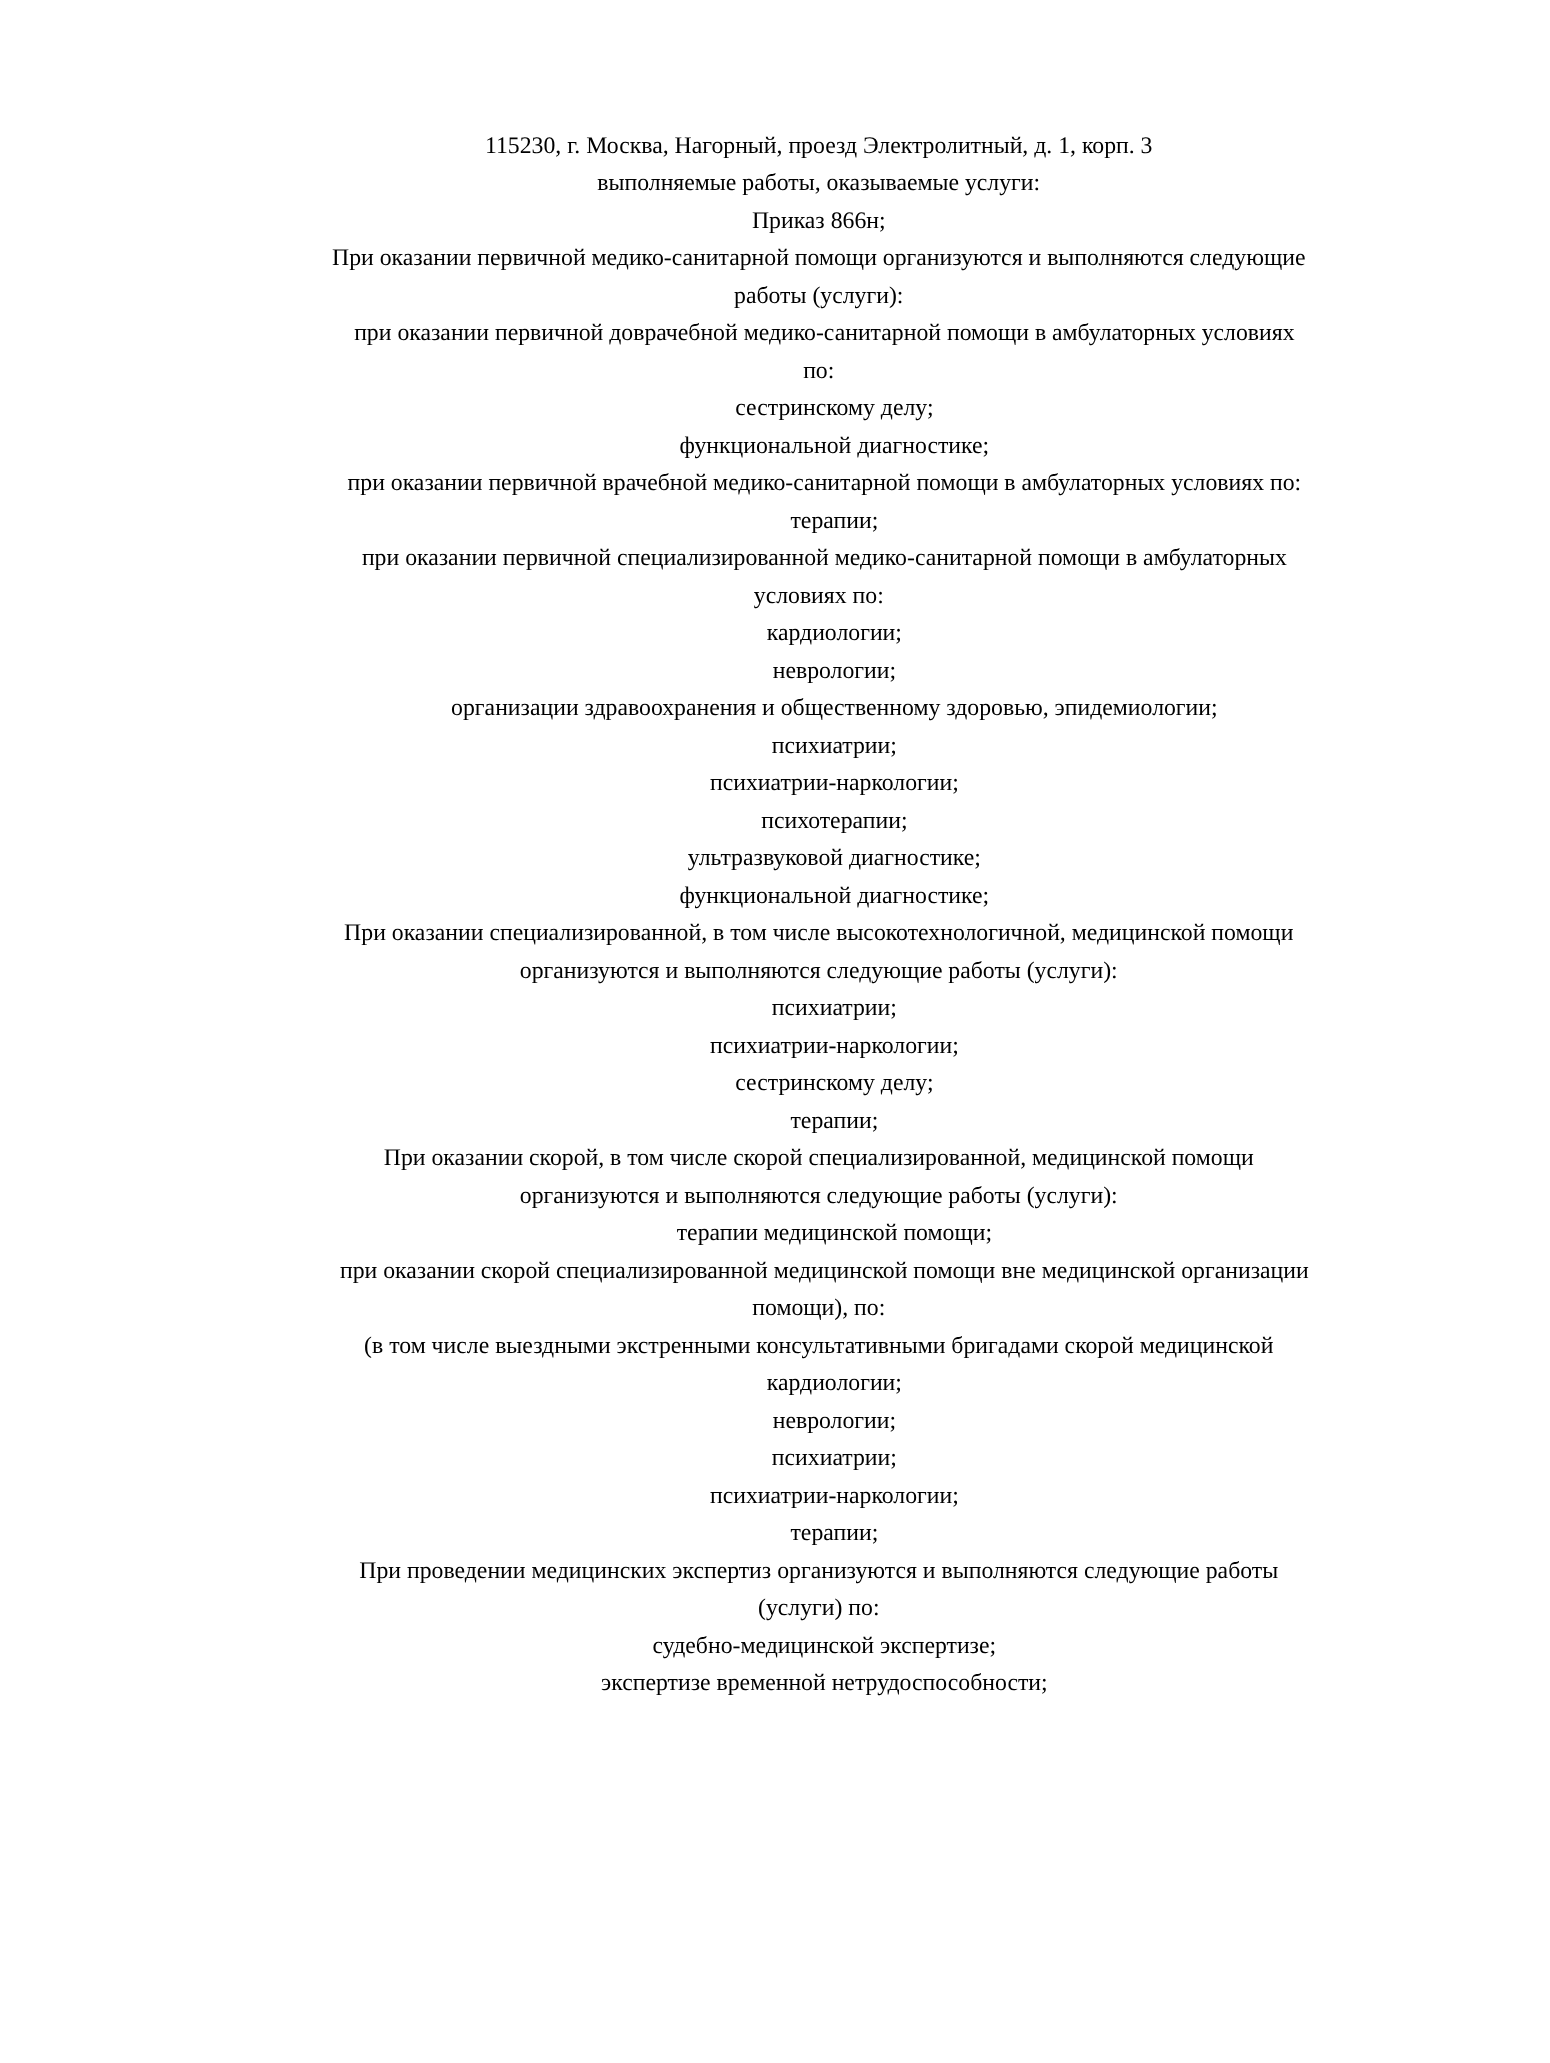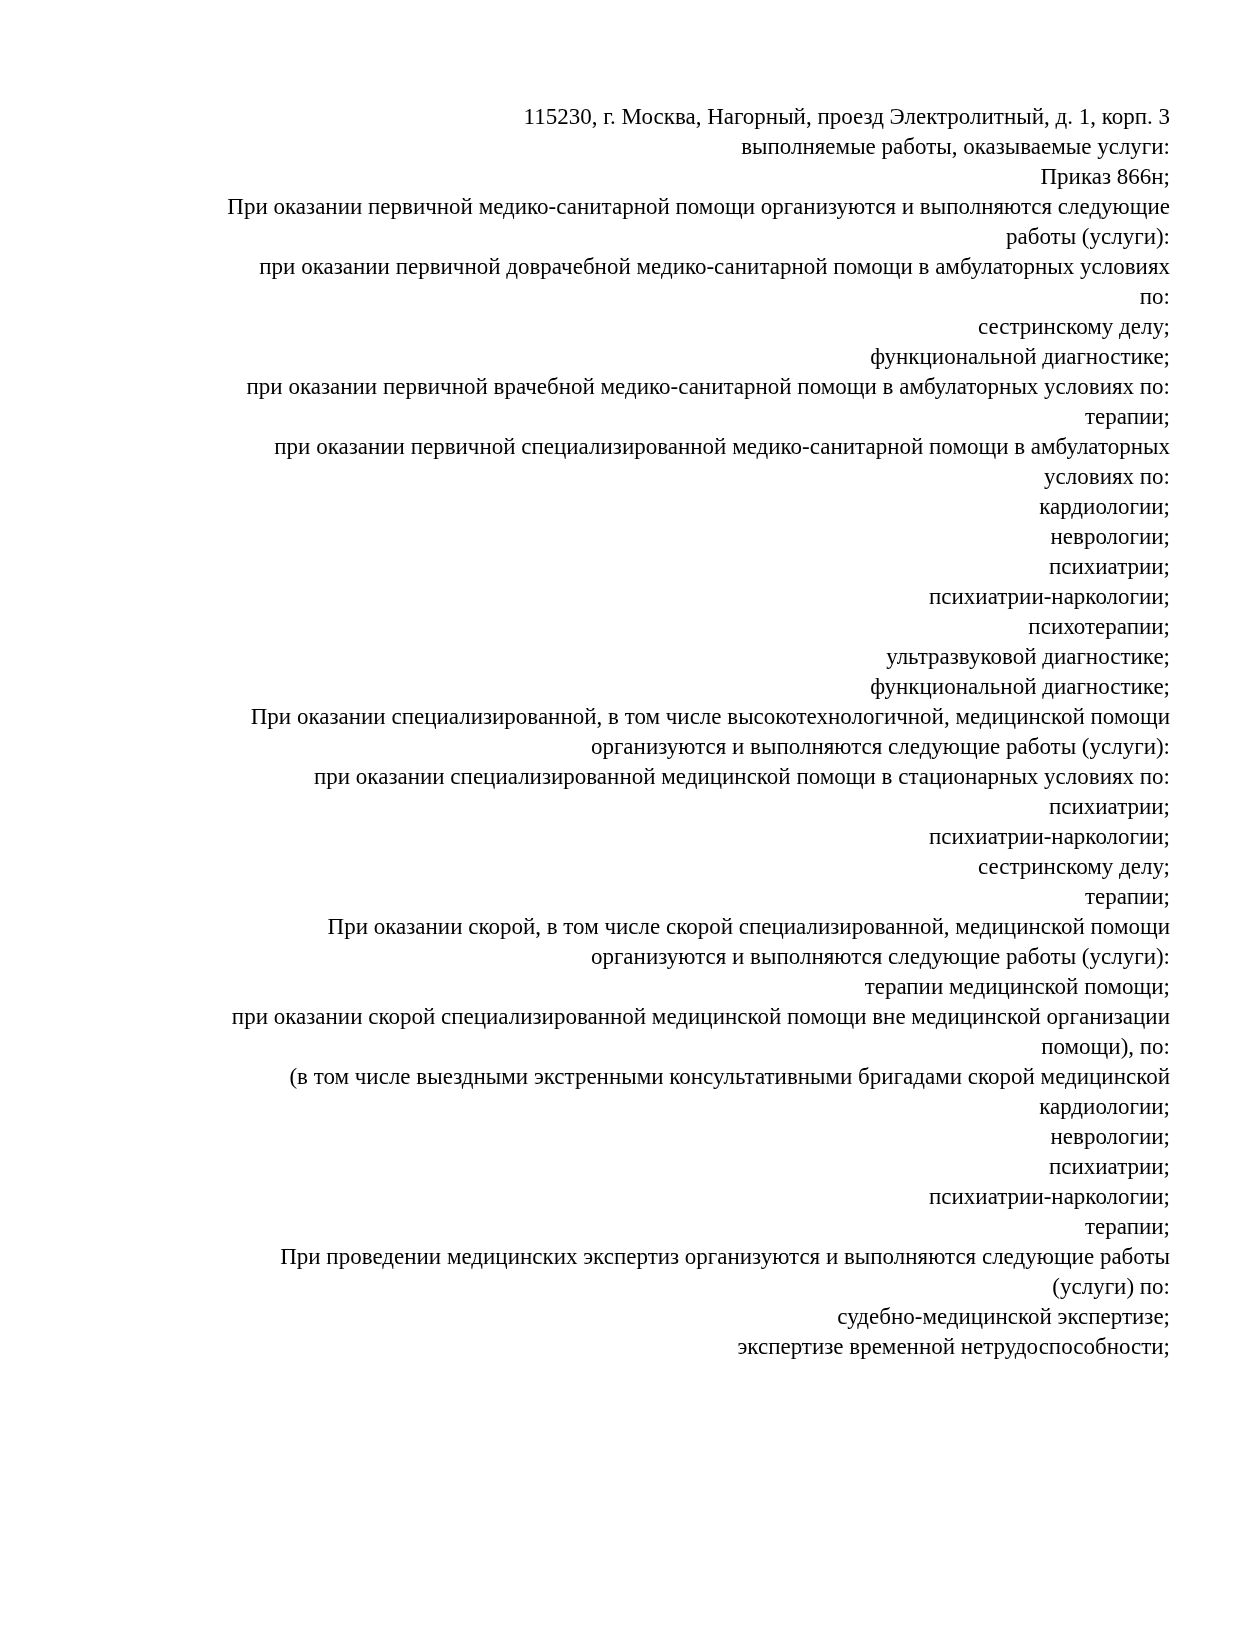--- a/index.html
+++ b/index.html
@@ -17,24 +17,24 @@
     width: 1240px;
     height: 1650px;
     background: #ffffff;
   }
   .doc {
     position: absolute;
     left: 140px;
     top: 102px;
     width: 1030px;
     font-family: "Liberation Serif", "DejaVu Serif", serif;
-    font-size: 23px;
+    font-size: 19px;
     line-height: 30px;
     color: #000000;
-    text-align: right;
+    text-align: center;
     white-space: nowrap;
   }
   .line {
     height: 30px;
   }
   .i0 { padding-left: 0; }
   .i1 { padding-left: 9px; }
   .i2 { padding-left: 25px; }
 </style>
 </head>
@@ -50,28 +50,28 @@
       <div class="line i1">при оказании первичной доврачебной медико-санитарной помощи в амбулаторных условиях</div>
       <div class="line i0">по:</div>
       <div class="line i2">сестринскому делу;</div>
       <div class="line i2">функциональной диагностике;</div>
       <div class="line i1">при оказании первичной врачебной медико-санитарной помощи в амбулаторных условиях по:</div>
       <div class="line i2">терапии;</div>
       <div class="line i1">при оказании первичной специализированной медико-санитарной помощи в амбулаторных</div>
       <div class="line i0">условиях по:</div>
       <div class="line i2">кардиологии;</div>
       <div class="line i2">неврологии;</div>
+      <div class="line i2">организации здравоохранения и общественному здоровью, эпидемиологии;</div>
       <div class="line i2">психиатрии;</div>
       <div class="line i2">психиатрии-наркологии;</div>
       <div class="line i2">психотерапии;</div>
       <div class="line i2">ультразвуковой диагностике;</div>
       <div class="line i2">функциональной диагностике;</div>
       <div class="line i0">При оказании специализированной, в том числе высокотехнологичной, медицинской помощи</div>
       <div class="line i0">организуются и выполняются следующие работы (услуги):</div>
-      <div class="line i1">при оказании специализированной медицинской помощи в стационарных условиях по:</div>
       <div class="line i2">психиатрии;</div>
       <div class="line i2">психиатрии-наркологии;</div>
       <div class="line i2">сестринскому делу;</div>
       <div class="line i2">терапии;</div>
       <div class="line i0">При оказании скорой, в том числе скорой специализированной, медицинской помощи</div>
       <div class="line i0">организуются и выполняются следующие работы (услуги):</div>
       <div class="line i2">терапии медицинской помощи;</div>
       <div class="line i1">при оказании скорой специализированной медицинской помощи вне медицинской организации</div>
       <div class="line i0">помощи), по:</div>
       <div class="line i0">(в том числе выездными экстренными консультативными бригадами скорой медицинской</div>

